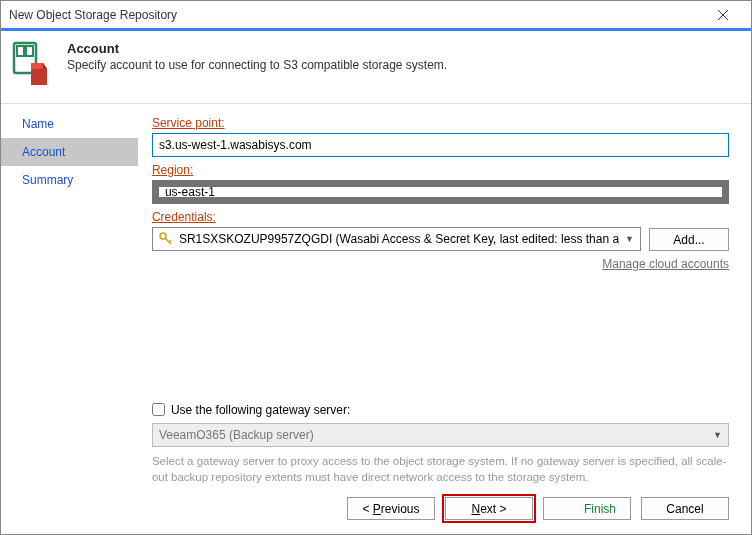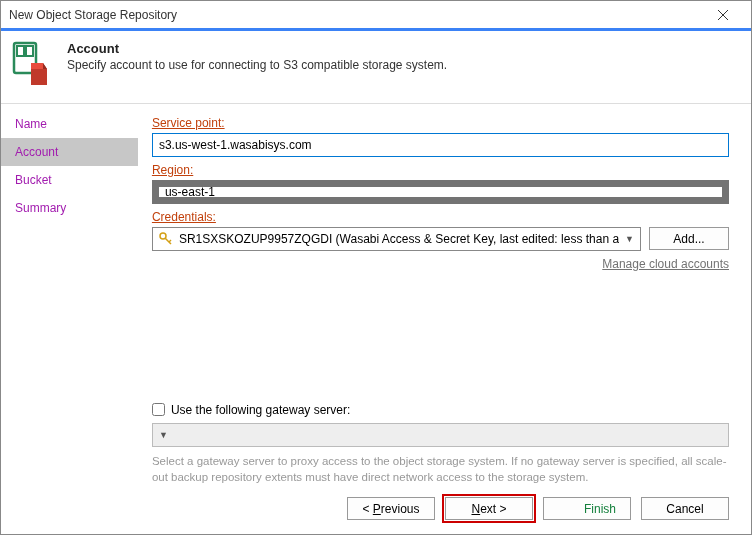--- a/index.html
+++ b/index.html
@@ -6,28 +6,28 @@
     body { width: 752px; height: 535px; background: #fff; border: 1px solid #888; display: flex; flex-direction: column; }
     .titlebar { height: 30px; display: flex; align-items: center; padding: 0 8px; border-bottom: 3px solid #3b82f6; }
     .titlebar-title { flex: 1; color: #333; }
     .close-btn { width: 40px; height: 28px; display: flex; align-items: center; justify-content: center; cursor: pointer; }
     .header { display: flex; padding: 10px 14px 14px 10px; gap: 14px; border-bottom: 1px solid #ddd; }
     .header-icon { width: 42px; height: 48px; }
     .header-text h2 { font-size: 13px; font-weight: 600; color: #222; }
     .header-text p { font-size: 12px; color: #333; margin-top: 2px; }
     .body { flex: 1; display: flex; min-height: 0; }
     .nav { width: 175px; padding-top: 6px; }
-    .nav-item { padding: 7px 14px; color: #a21caf; cursor: pointer; }
+    .nav-item { padding: 7px 21px; color: #1d4ed8; cursor: pointer; }
     .nav-item.active { background: #c7c7c7; }
     .content { flex: 1; padding: 6px 22px 0 14px; display: flex; flex-direction: column; }
     .field-label { color: #c2410c; margin-top: 6px; margin-bottom: 3px; }
     .field-label.underlined { text-decoration: underline; }
     .text-input { width: 100%; height: 24px; border: 7px solid #737373; padding: 2px 6px; outline: none; }
     .text-input.focused { border: 1px solid #0078d4; }
-    .cred-row { display: flex; gap: 8px; align-items: flex-start; }
+    .cred-row { display: flex; gap: 8px; align-items: flex-end; }
     .cred-select { flex: 1; height: 24px; border: 1px solid #888; display: flex; align-items: center; padding: 0 6px; gap: 6px; background: #fff; cursor: pointer; }
     .cred-select .key-icon { color: #d4a017; flex-shrink: 0; }
     .cred-text { flex: 1; white-space: nowrap; overflow: hidden; text-overflow: ellipsis; }
     .dropdown-arrow { color: #555; font-size: 9px; }
     .btn { min-width: 80px; height: 23px; border: 1px solid #999; background: #fdfdfd; cursor: pointer; padding: 0 10px; }
     .link { color: #737373; text-decoration: underline; cursor: pointer; text-align: right; margin-top: 6px; }
     .spacer { flex: 1; }
     .checkbox-row { display: flex; align-items: center; gap: 6px; margin-bottom: 6px; }
     .checkbox { width: 13px; height: 13px; }
     .disabled-select { width: 100%; height: 24px; border: 1px solid #bbb; background: #eee; color: #777; display: flex; align-items: center; padding: 0 6px; justify-content: space-between; }
@@ -67,21 +67,20 @@
   <div class="header-text">
     <h2>Account</h2>
     <p>Specify account to use for connecting to S3 compatible storage system.</p>
   </div>
 </div>
 
 <div class="body">
   <div class="nav">
     <div class="nav-item">Name</div>
     <div class="nav-item active">Account</div>
-    <div class="nav-item">Bucket</div>
     <div class="nav-item">Summary</div>
   </div>
 
   <div class="content">
     <div class="field-label underlined">Service point:</div>
     <input class="text-input focused" value="s3.us-west-1.wasabisys.com" style="">
 
     <div class="field-label underlined">Region:</div>
     <input class="text-input" value="us-east-1" style="">
 
@@ -100,20 +99,21 @@
     </div>
     <div class="link">Manage cloud accounts</div>
 
     <div class="spacer"></div>
 
     <label class="checkbox-row">
       <input type="checkbox" class="checkbox" style="">
       <span>Use the following gateway server:</span>
     </label>
     <div class="disabled-select">
+      <span>VeeamO365 (Backup server)</span>
       <span class="dropdown-arrow">▼</span>
     </div>
     <div class="hint">Select a gateway server to proxy access to the object storage system. If no gateway server is specified, all scale-out backup repository extents must have direct network access to the storage system.</div>
   </div>
 </div>
 
 <div class="footer">
   <button class="btn"><span>&lt; </span><span class="underline-hotkey">P</span><span>revious</span></button>
   <button class="btn highlight"><span class="underline-hotkey">N</span><span>ext &gt;</span></button>
   <button class="btn disabled">Finish</button>

